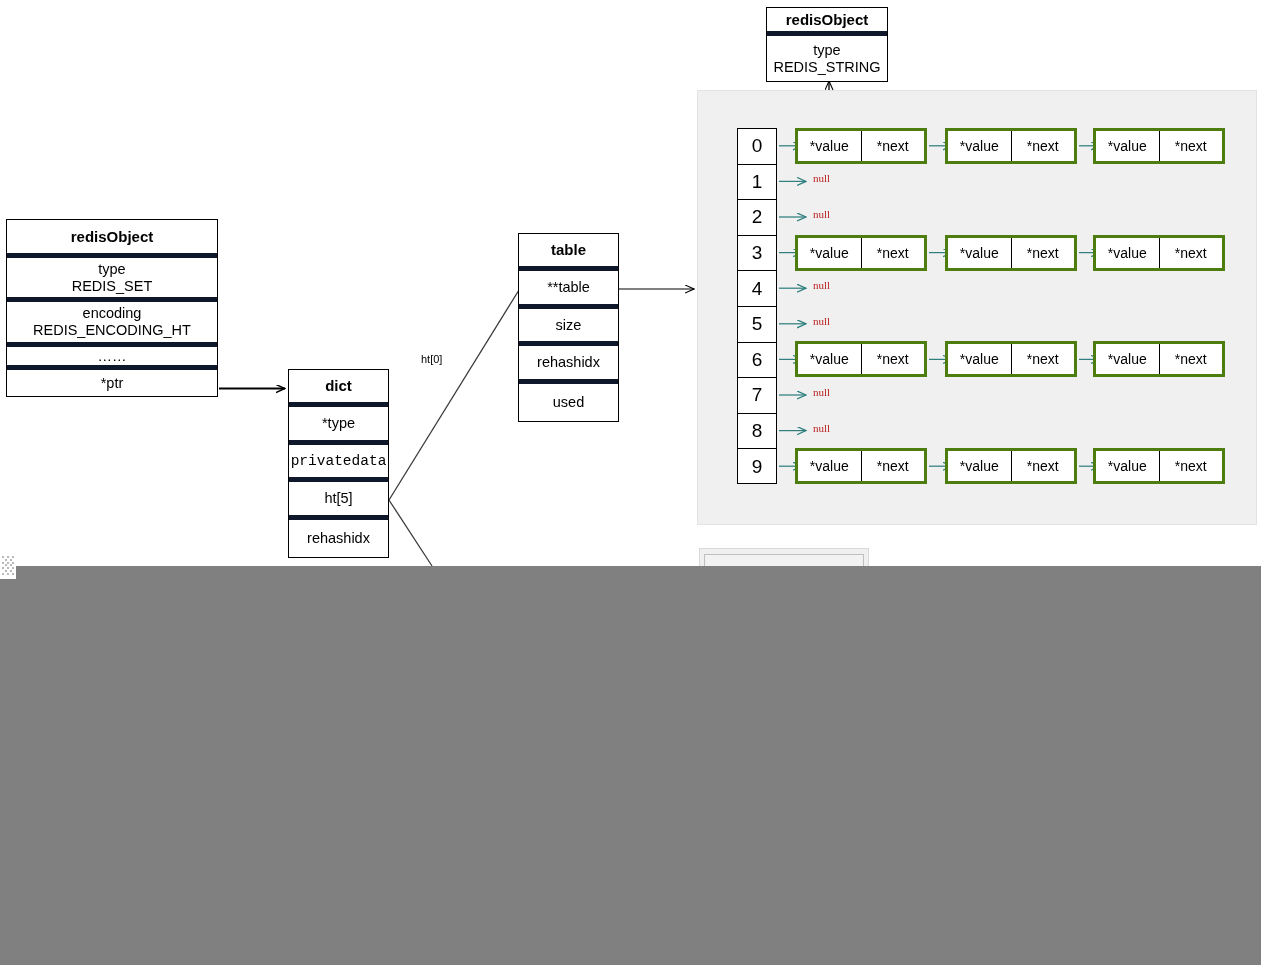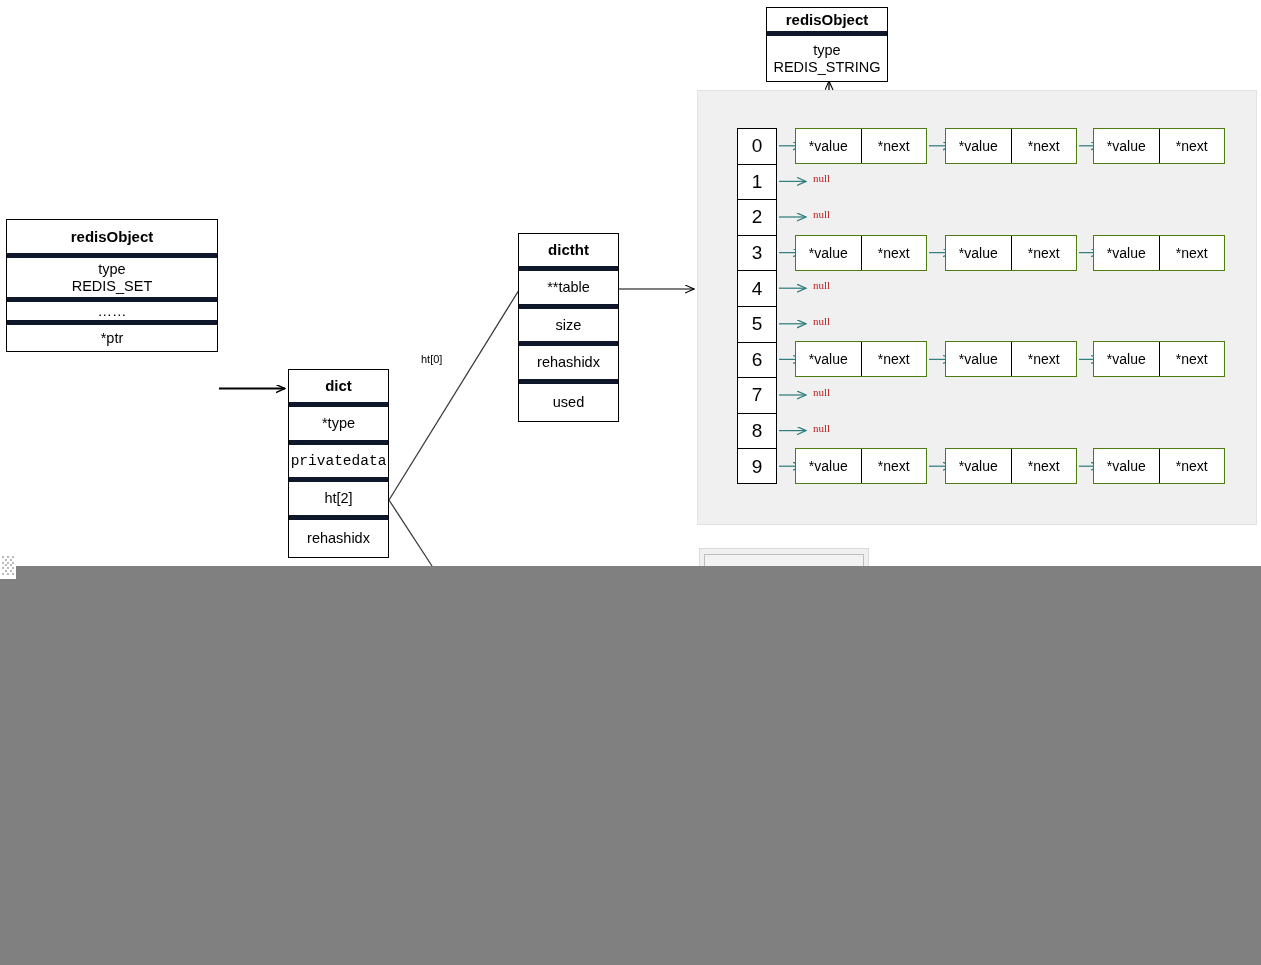--- a/index.html
+++ b/index.html
@@ -43,21 +43,21 @@
   #bucket-col .bucket{
     box-sizing:border-box;height:35.6px;border-bottom:1px solid #000;
     display:flex;align-items:center;justify-content:center;
     font-size:19px;color:#000;
   }
   #bucket-col .bucket:last-child{border-bottom:none;}
 
   
   .node{
     position:absolute;height:36px;width:132px;
-    border:1px solid #4d7c0f;background:#fff;box-sizing:border-box;
+    border:3px solid #4d7c0f;background:#fff;box-sizing:border-box;
     display:flex;
   }
   .node .cell{
     flex:1;display:flex;align-items:center;justify-content:center;
     font-size:14px;color:#000;box-sizing:border-box;
   }
   .node .cell.val{border-right:1px solid #000;}
 
   .nulltxt{position:absolute;font-size:11px;color:#b91c1c;font-family:Liberation Serif, serif;}
 
@@ -204,34 +204,36 @@
       <div class="node" style="left: 1093px; top: 448.2px;">
         <div class="cell val">*value</div>
         <div class="cell nxt">*next</div>
       </div>
     </div>
 
   <div class="struct" id="ro-set" style="left:6px;top:219px;width:212px;">
     <div class="row head" style="height:38px;">redisObject</div>
     <div class="row" style="height:44px;">type
 REDIS_SET</div>
+    <div class="row" style="height:45px;">encoding
+REDIS_ENCODING_HT</div>
     <div class="row" style="height:23px;">……</div>
     <div class="row" style="height:26px;">*ptr</div>
   </div>
 
   <div class="struct" id="dict-box" style="left:288px;top:369px;width:101px;">
     <div class="row head" style="height:37px;">dict</div>
     <div class="row" style="height:38px;">*type</div>
     <div class="row" style="height:37px;font-family:Liberation Mono, monospace;">privatedata</div>
-    <div class="row" style="height:38px;">ht[2]</div>
+    <div class="row" style="height:38px;">ht[5]</div>
     <div class="row" style="height:37px;">rehashidx</div>
   </div>
 
   <div class="struct" id="dictht-box" style="left:518px;top:233px;width:101px;">
-    <div class="row head" style="height:37px;">dictht</div>
+    <div class="row head" style="height:37px;">table</div>
     <div class="row" style="height:38px;">**table</div>
     <div class="row" style="height:37px;">size</div>
     <div class="row" style="height:38px;">rehashidx</div>
     <div class="row" style="height:37px;">used</div>
   </div>
 
   <div class="struct" id="ro-string" style="left:766px;top:7px;width:122px;">
     <div class="row head" style="height:28px;">redisObject</div>
     <div class="row" style="height:45px;">type
 REDIS_STRING</div>

